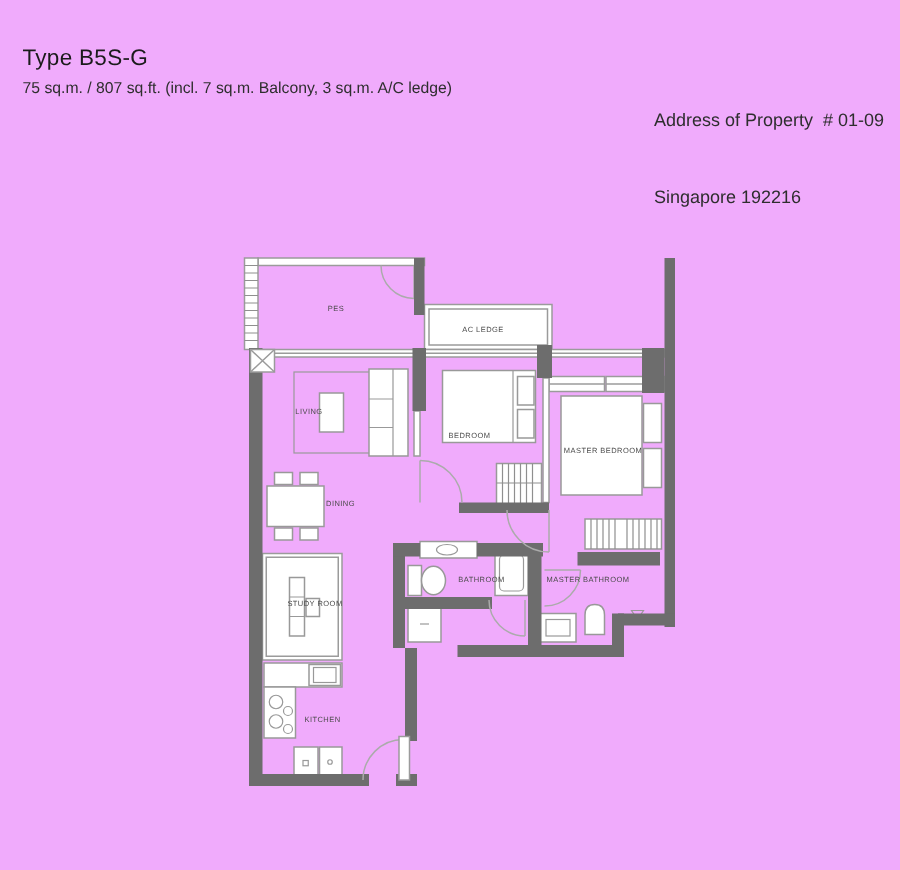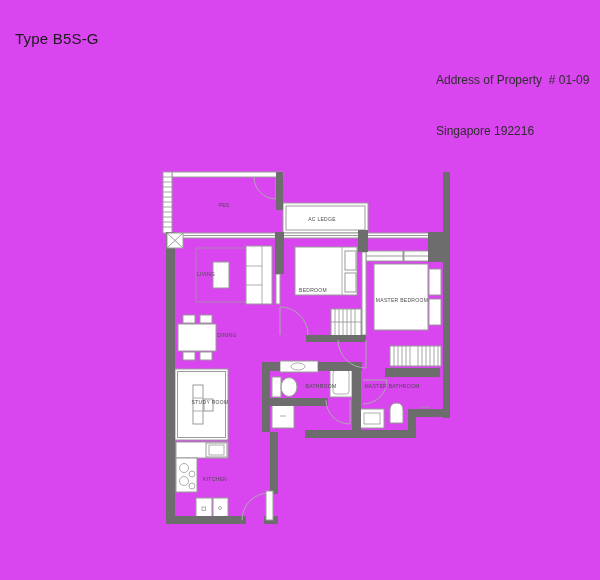--- a/index.html
+++ b/index.html
@@ -1,16 +1,16 @@
 <!DOCTYPE html>
 <html><head>
 <meta charset="utf-8">
 <style>
   html,body{margin:0;padding:0;background:#fff;}
-  .page{position:relative;width:600px;height:580px;background:#d946ef;overflow:hidden;
+  .page{position:relative;width:600px;height:580px;background:#f0abfc;overflow:hidden;
         font-family:"Liberation Sans",sans-serif;}
   .hdr-title{position:absolute;left:15px;top:30px;font-size:15px;color:#1b1b1b;letter-spacing:.2px;}
   .hdr-sub{position:absolute;left:15px;top:53px;font-size:10.5px;color:#2e2e2e;}
   .hdr-addr{position:absolute;left:392px;top:38px;font-size:12px;color:#2e2e2e;line-height:17px;white-space:pre;margin-left:44px;}
   svg.plan{position:absolute;left:0;top:0;}
   .wall{fill:#6d6d6d;stroke:none;}
   .thin{fill:#ffffff;stroke:#9b9b9b;stroke-width:1;}
   .line{fill:none;stroke:#9b9b9b;stroke-width:1;}
   .furn{fill:#ffffff;stroke:#999999;stroke-width:1;}
   .fline{fill:none;stroke:#999999;stroke-width:.8;}
@@ -18,20 +18,21 @@
   .door{fill:none;stroke:#ababab;stroke-width:1;}
   .plan-label{font-family:"Liberation Sans",sans-serif;font-size:5px;fill:#4a4a4a;
               letter-spacing:.3px;text-anchor:middle;}
 </style>
 </head>
 <body>
 
 <div class="page">
 
   <div class="hdr-title">Type B5S-G</div>
+  <div class="hdr-sub">75 sq.m. / 807 sq.ft. (incl. 7 sq.m. Balcony, 3 sq.m. A/C ledge)</div>
   <div class="hdr-addr">
     <div>Address of Property  # 01-09</div>
     <div>Singapore 192216</div>
   </div>
 
   <svg class="plan" width="600" height="580" viewBox="0 0 600 580">
 
     <g>
       <rect class="thin" x="172" y="172" width="111" height="5"></rect>
       <rect class="thin" x="163" y="172" width="9" height="61"></rect>

